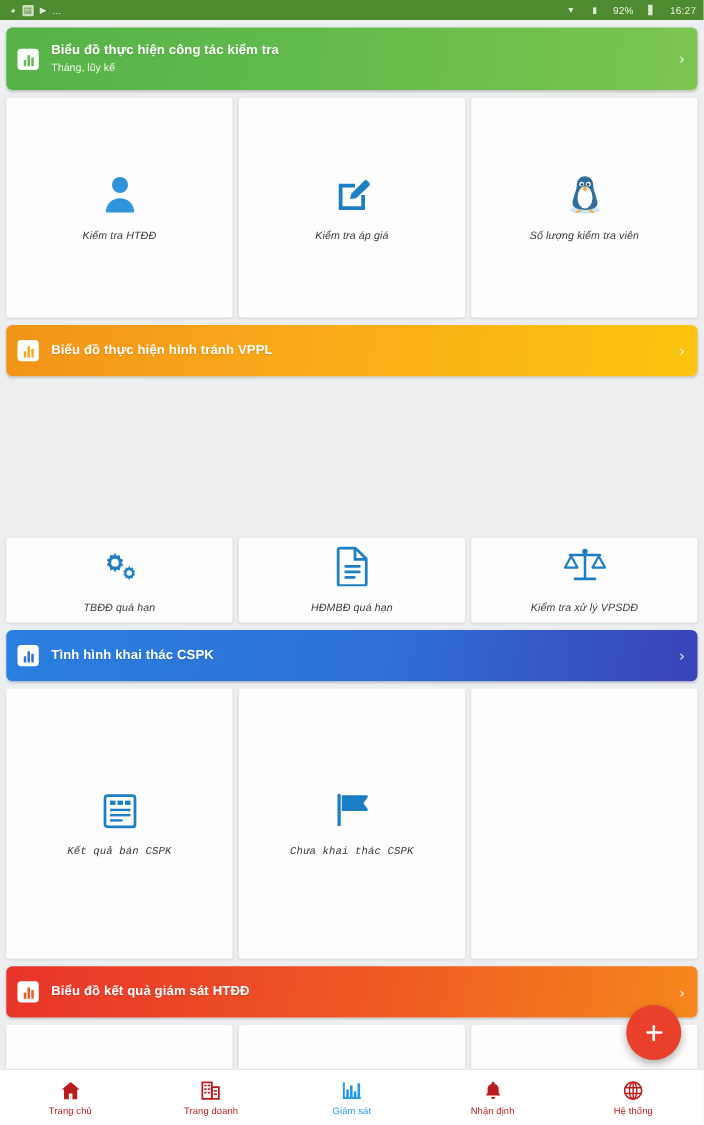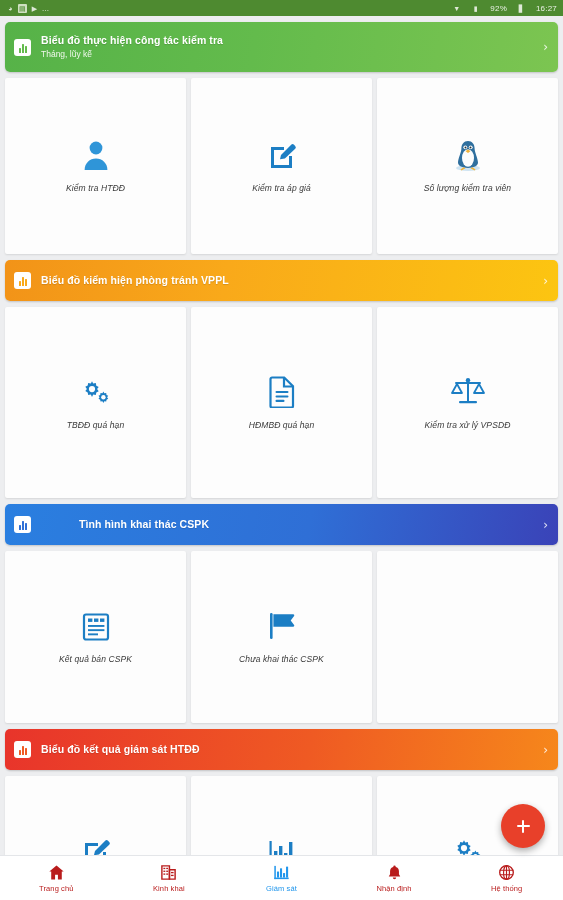--- a/index.html
+++ b/index.html
@@ -50,21 +50,21 @@
     height: 41px;
     border-radius: 5px;
     display: flex; align-items: center;
     padding: 0 10px 0 9px;
     color: #fff;
     box-shadow: 0 1px 2px rgba(0,0,0,.18);
     position: relative;
   }
   .band.green  { background: linear-gradient(100deg,#56b248 0%,#63bb4c 45%,#7cc551 100%); height: 50px; }
   .band.orange { background: linear-gradient(100deg,#f29318 0%,#f9a91a 40%,#fcc511 100%); }
-  .band.blue   { background: linear-gradient(100deg,#2a7fe0 0%,#2f6fd6 55%,#3a43b8 100%); gap: 38px; }
+  .band.blue   { background: linear-gradient(100deg,#2a7fe0 0%,#2f6fd6 55%,#3a43b8 100%); }
   .band.red    { background: linear-gradient(100deg,#e8342b 0%,#ef5a23 55%,#f6871b 100%); }
 
   .band-badge {
     width: 17px; height: 17px; flex: 0 0 17px;
     background: #ffffff;
     border-radius: 3px;
     display: flex; align-items: flex-end; justify-content: center;
     gap: 1px; padding-bottom: 3px;
     margin-right: 10px;
   }
@@ -95,22 +95,22 @@
     font-family: "DejaVu Sans", sans-serif;
   }
 
   
   .grid {
     display: flex;
     margin: 6px 5px 0 5px;
     gap: 5px;
   }
   .grid.h1 { height: 176px; }
-  .grid.h2 { height: 191px; }
-  .grid.h3 { height: 172px; }
+  .grid.h2 { height: 191px; align-items: flex-end; }
+  .grid.h3 { height: 216px; font-family: Liberation Mono, monospace; }
   .grid.h4 { height: 104px; }
 
   .card {
     flex: 1 1 0;
     background: #fdfdfd;
     border-radius: 2px;
     box-shadow: 0 1px 2px rgba(0,0,0,.10);
     display: flex; flex-direction: column;
     align-items: center; justify-content: center;
     padding: 6px;
@@ -252,21 +252,21 @@
       </div>
     </div>
 
     <div class="band orange">
       <span class="band-badge">
           <i></i>
           <i></i>
           <i></i>
         </span>
       <span class="band-text">
-        <span class="band-title">Biểu đồ kiểm hiện phòng tránh VPPL</span>
+        <span class="band-title">Biểu đồ thực hiện hình tránh VPPL</span>
       </span>
       <span class="band-chevron">›</span>
     </div>
 
     <div class="grid h2">
       <div class="card">
         <span class="card-icon">
           <svg width="32" height="30" viewBox="0 0 32 30">
             <path d="M12 4.2l1.2 2.4 2.6-.5.5 2.7 2.4 1.2-1.6 2.1 1.6 2.1-2.4 1.2-.5 2.7-2.6-.5L12 20l-1.2-2.4-2.6.5-.5-2.7L5.3 14l1.6-2.1-1.6-2.1 2.4-1.2.5-2.7 2.6.5z" fill="#1c7ec4"></path>
             <circle cx="12" cy="12.1" r="3.1" fill="#fdfdfd"></circle>
@@ -417,21 +417,21 @@
           <rect x="3.6" y="4" width="2" height="1.4" fill="currentColor"></rect>
           <rect x="6.6" y="4" width="2" height="1.4" fill="currentColor"></rect>
           <rect x="3.6" y="7" width="2" height="1.4" fill="currentColor"></rect>
           <rect x="6.6" y="7" width="2" height="1.4" fill="currentColor"></rect>
           <rect x="3.6" y="10" width="2" height="1.4" fill="currentColor"></rect>
           <rect x="6.6" y="10" width="2" height="1.4" fill="currentColor"></rect>
           <rect x="11.6" y="8.4" width="2.8" height="1.4" fill="currentColor"></rect>
           <rect x="11.6" y="11.4" width="2.8" height="1.4" fill="currentColor"></rect>
         </svg>
       </span>
-      <span class="nav-label">Kinh khai</span>
+      <span class="nav-label">Trang doanh</span>
     </div>
 
     <div class="nav-item active">
       <span class="nav-ico">
         <svg width="17" height="17" viewBox="0 0 18 18">
           <rect x="1.4" y="2" width="1.6" height="14" fill="currentColor"></rect>
           <rect x="1.4" y="14.4" width="15.2" height="1.6" fill="currentColor"></rect>
           <rect x="4.2" y="8" width="2.2" height="6.4" fill="currentColor"></rect>
           <rect x="7.4" y="4.6" width="2.2" height="9.8" fill="currentColor"></rect>
           <rect x="10.6" y="9.6" width="2.2" height="4.8" fill="currentColor"></rect>

